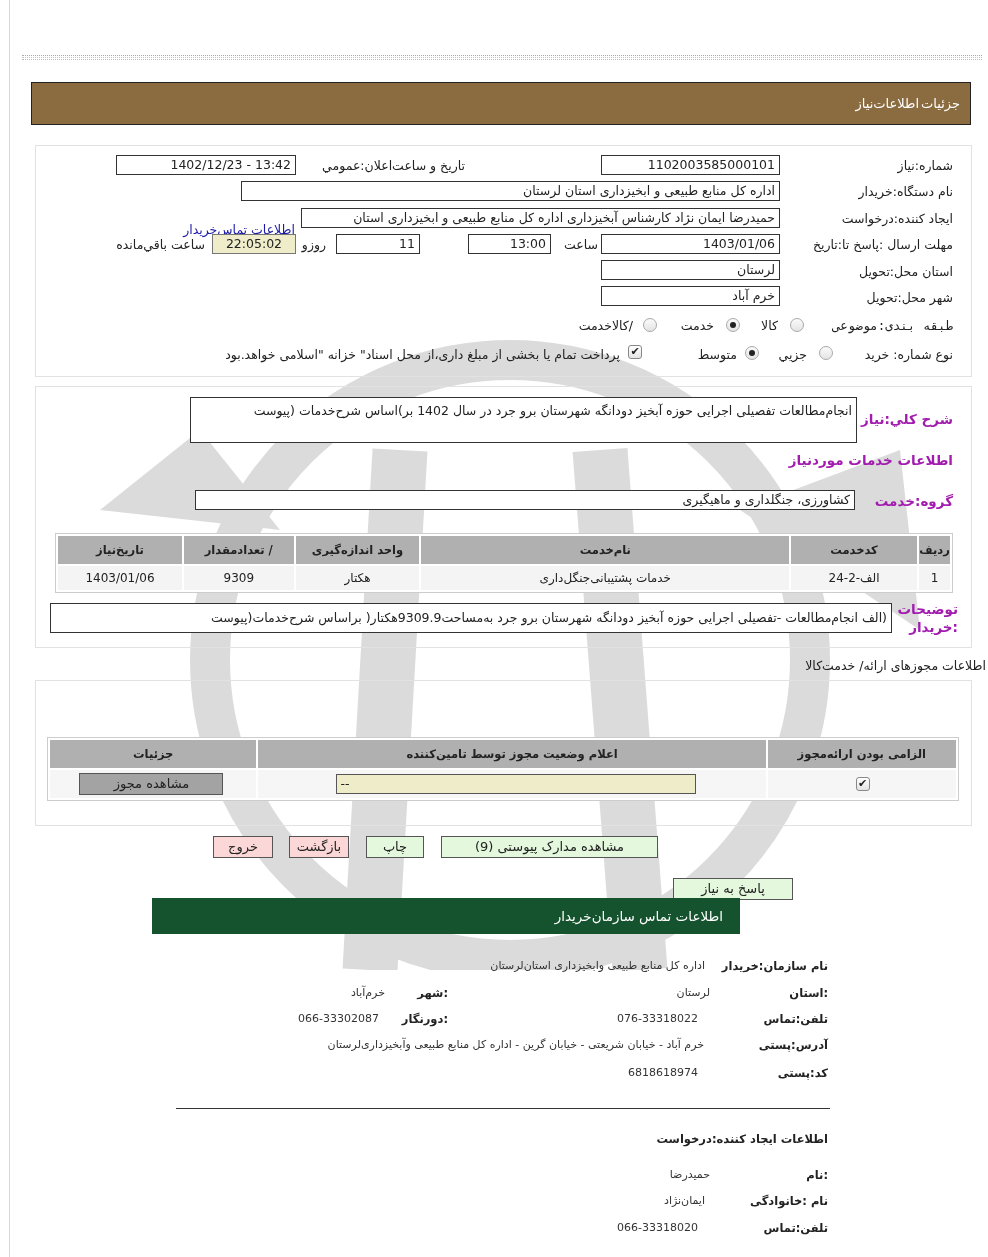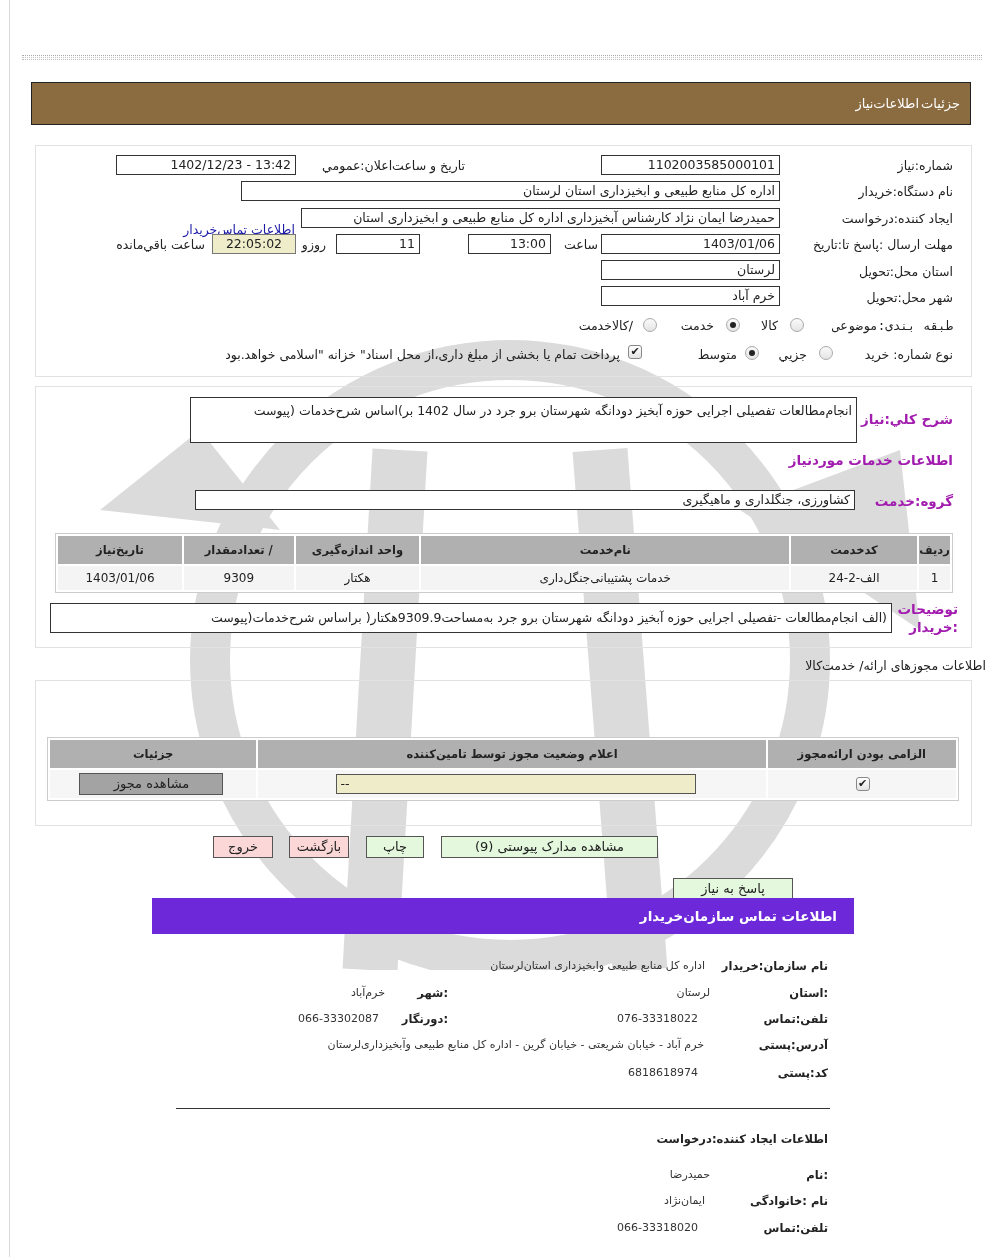--- a/index.html
+++ b/index.html
@@ -37,21 +37,21 @@
 
     table.lic { position: absolute; left: 47px; top: 737px; width: 912px; border-collapse: separate; border-spacing: 2px; border: 1px solid #ccc; background: #fff; direction: rtl; }
     table.lic th { background: #b0b0b0; font-size: 11.5px; font-weight: bold; height: 28px; color: #222; }
     table.lic td { background: #f6f6f6; height: 28px; position: relative; }
 
     .btn { position: absolute; height: 22px; border: 1px solid #555; font-size: 13px; text-align: center; line-height: 20px; white-space: nowrap; font-family: "DejaVu Sans", sans-serif; }
     .btn.green { background: #e3f8dd; }
     .btn.pink { background: #fcd7d7; }
     .btn.tan { background: #a3a3a3; }
 
-    .contact-bar { position: absolute; left: 152px; top: 898px; width: 702px; height: 36px; background: #6d28d9; color: #fff; font-weight: bold; font-size: 13.5px; line-height: 36px; padding-right: 17px; }
+    .contact-bar { position: absolute; left: 152px; top: 898px; width: 588px; height: 36px; background: #14532d; color: #fff; font-weight: normal; font-size: 13.5px; line-height: 36px; padding-right: 17px; }
     .c-lbl { position: absolute; font-weight: bold; font-size: 11.5px; white-space: nowrap; color: #222; }
     .c-val { position: absolute; font-size: 11px; white-space: nowrap; color: #333; }
     .hr { position: absolute; left: 176px; top: 1108px; width: 654px; height: 1px; background: #333; }
   </style>
 </head>
 <body>
 
 <div class="left-rule"></div>
 <div class="dotted-sep"></div>
 

